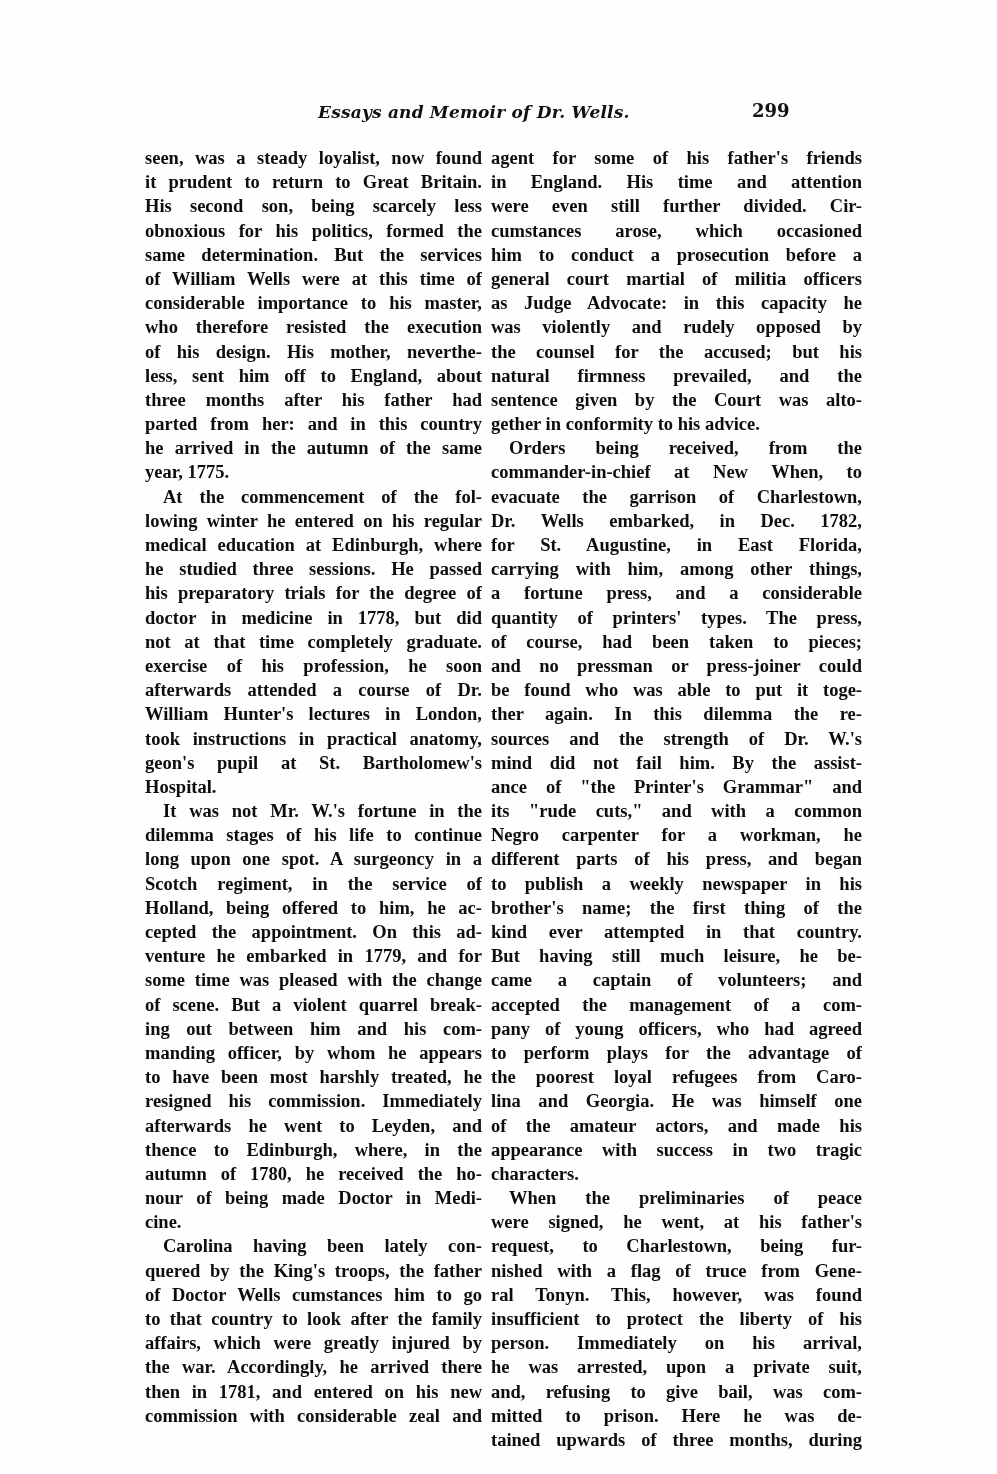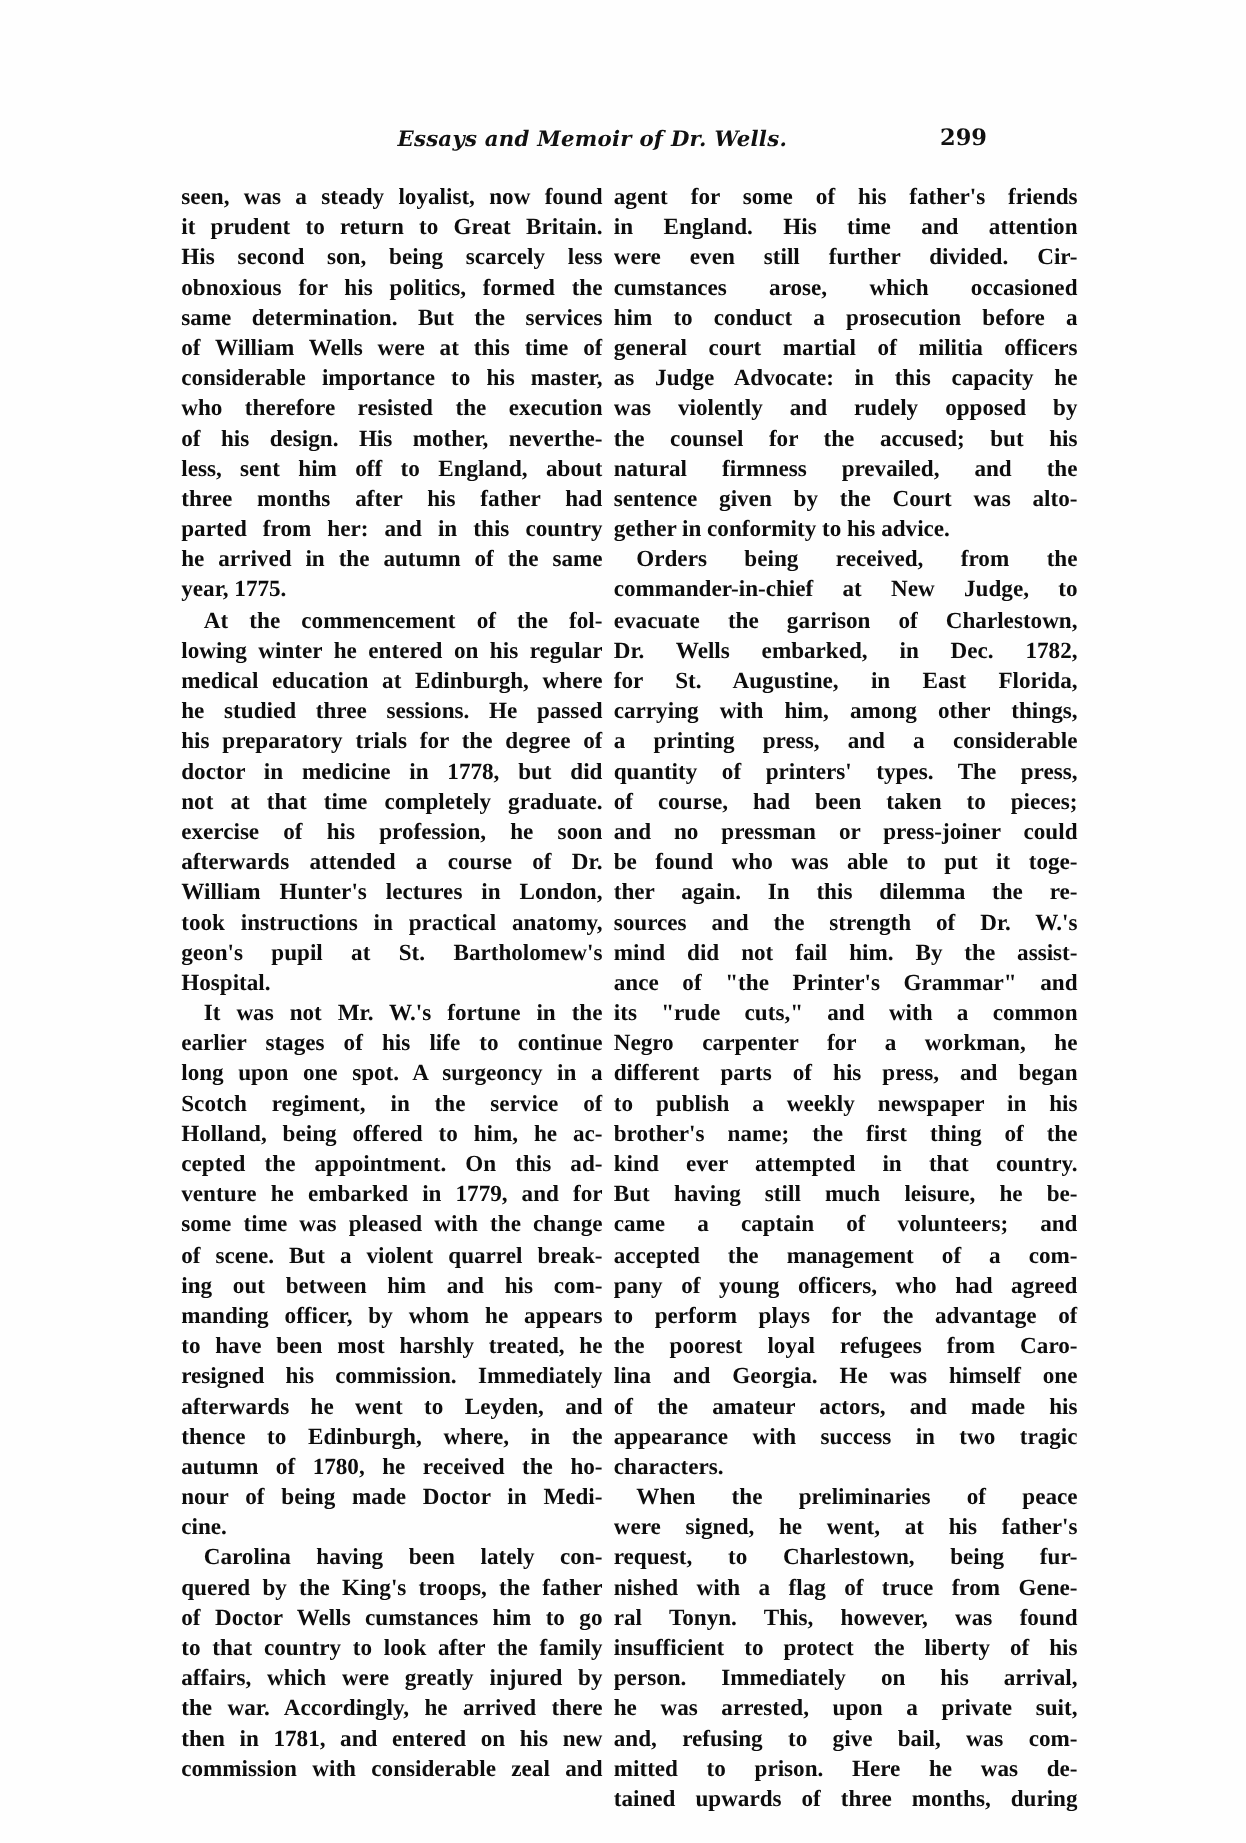--- a/index.html
+++ b/index.html
@@ -54,21 +54,21 @@
       <span class="line">his preparatory trials for the degree of</span>
       <span class="line">doctor in medicine in 1778, but did</span>
       <span class="line">not at that time completely graduate.</span>
       <span class="line">exercise of his profession, he soon</span>
       <span class="line">afterwards attended a course of Dr.</span>
       <span class="line">William Hunter's lectures in London,</span>
       <span class="line">took instructions in practical anatomy,</span>
       <span class="line">geon's pupil at St. Bartholomew's</span>
       <span class="line last">Hospital.</span>
       <span class="line indent">It was not Mr. W.'s fortune in the</span>
-      <span class="line">earlier stages of his life to continue</span>
+      <span class="line">dilemma stages of his life to continue</span>
       <span class="line">long upon one spot. A surgeoncy in a</span>
       <span class="line">Scotch regiment, in the service of</span>
       <span class="line">Holland, being offered to him, he ac-</span>
       <span class="line">cepted the appointment. On this ad-</span>
       <span class="line">venture he embarked in 1779, and for</span>
       <span class="line">some time was pleased with the change</span>
       <span class="line">of scene. But a violent quarrel break-</span>
       <span class="line">ing out between him and his com-</span>
       <span class="line">manding officer, by whom he appears</span>
       <span class="line">to have been most harshly treated, he</span>
@@ -94,26 +94,26 @@
       <span class="line">cumstances arose, which occasioned</span>
       <span class="line">him to conduct a prosecution before a</span>
       <span class="line">general court martial of militia officers</span>
       <span class="line">as Judge Advocate: in this capacity he</span>
       <span class="line">was violently and rudely opposed by</span>
       <span class="line">the counsel for the accused; but his</span>
       <span class="line">natural firmness prevailed, and the</span>
       <span class="line">sentence given by the Court was alto-</span>
       <span class="line last">gether in conformity to his advice.</span>
       <span class="line indent">Orders being received, from the</span>
-      <span class="line">commander-in-chief at New Judge, to</span>
+      <span class="line">commander-in-chief at New When, to</span>
       <span class="line">evacuate the garrison of Charlestown,</span>
       <span class="line">Dr. Wells embarked, in Dec. 1782,</span>
       <span class="line">for St. Augustine, in East Florida,</span>
       <span class="line">carrying with him, among other things,</span>
-      <span class="line">a printing press, and a considerable</span>
+      <span class="line">a fortune press, and a considerable</span>
       <span class="line">quantity of printers' types. The press,</span>
       <span class="line">of course, had been taken to pieces;</span>
       <span class="line">and no pressman or press-joiner could</span>
       <span class="line">be found who was able to put it toge-</span>
       <span class="line">ther again. In this dilemma the re-</span>
       <span class="line">sources and the strength of Dr. W.'s</span>
       <span class="line">mind did not fail him. By the assist-</span>
       <span class="line">ance of "the Printer's Grammar" and</span>
       <span class="line">its "rude cuts," and with a common</span>
       <span class="line">Negro carpenter for a workman, he</span>

